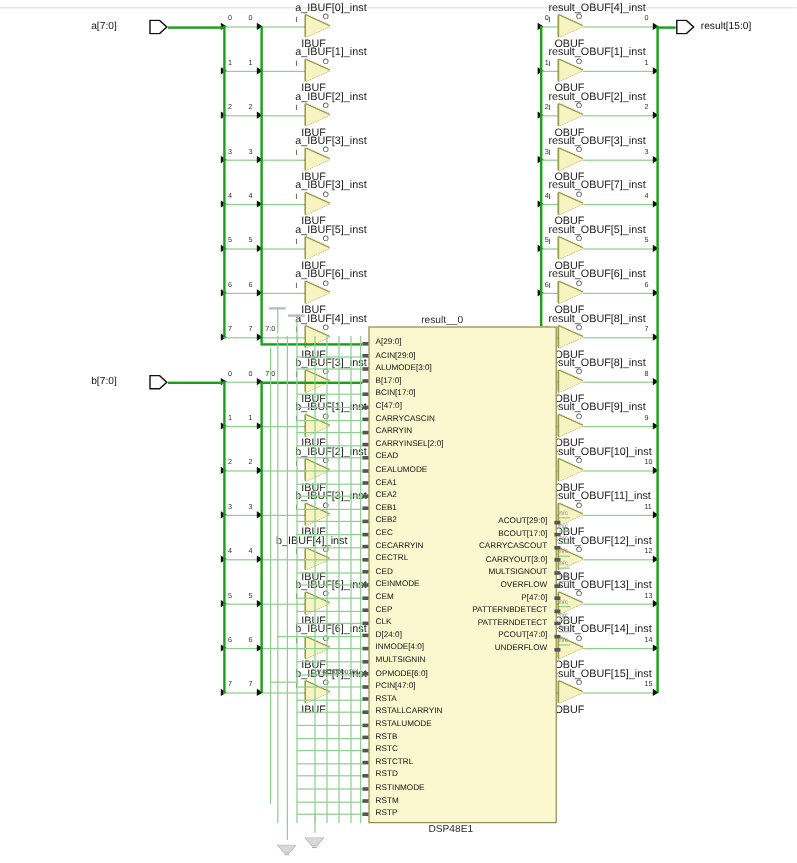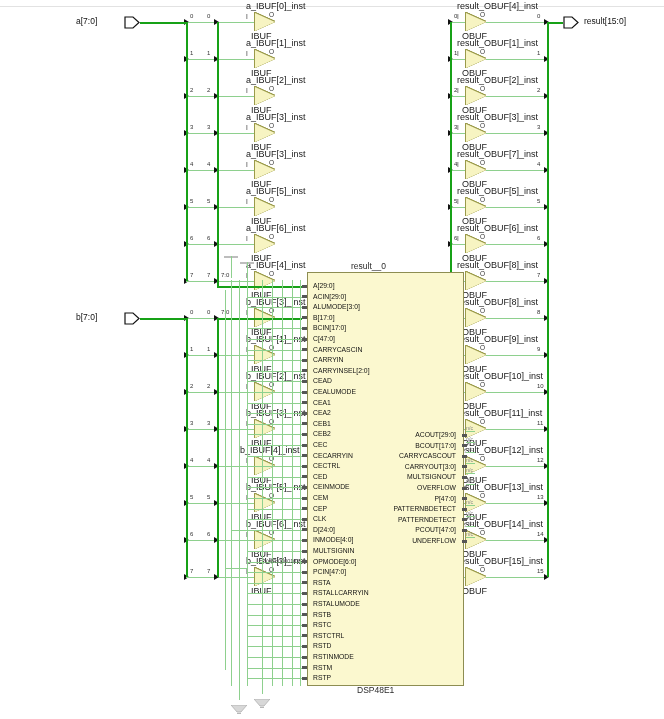--- a/index.html
+++ b/index.html
@@ -197,21 +197,21 @@
     <div class="cell-type" style="left: 251px; top: 438px;">IBUF</div>
     <div class="conn" style="left: 184px; top: 463px;"></div>
     <div class="wire-h" style="left: 186px; top: 466px; width: 69px;"></div>
     <div class="tri" style="left: 255px; top: 457px;"></div>
     <div class="wire-h" style="left: 275px; top: 466px;"></div>
     <div class="conn" style="left: 214px; top: 463px;"></div>
     <div class="idx" style="left: 190px; top: 457px;">4</div>
     <div class="idx" style="left: 207px; top: 457px;">4</div>
     <div class="pin-i" style="left: 246px; top: 457px;">I</div>
     <div class="pin-o" style="left: 269px; top: 455px;">O</div>
-    <div class="inst-name" style="left: 240px; top: 445px;">b_IBUF[4]_inst</div>
+    <div class="inst-name" style="left: 230px; top: 445px;">b_IBUF[4]_inst</div>
     <div class="cell-type" style="left: 251px; top: 475px;">IBUF</div>
     <div class="conn" style="left: 184px; top: 500px;"></div>
     <div class="wire-h" style="left: 186px; top: 503px; width: 69px;"></div>
     <div class="tri" style="left: 255px; top: 494px;"></div>
     <div class="wire-h" style="left: 275px; top: 503px;"></div>
     <div class="conn" style="left: 214px; top: 500px;"></div>
     <div class="idx" style="left: 190px; top: 494px;">5</div>
     <div class="idx" style="left: 207px; top: 494px;">5</div>
     <div class="pin-i" style="left: 246px; top: 494px;">I</div>
     <div class="pin-o" style="left: 269px; top: 492px;">O</div>

